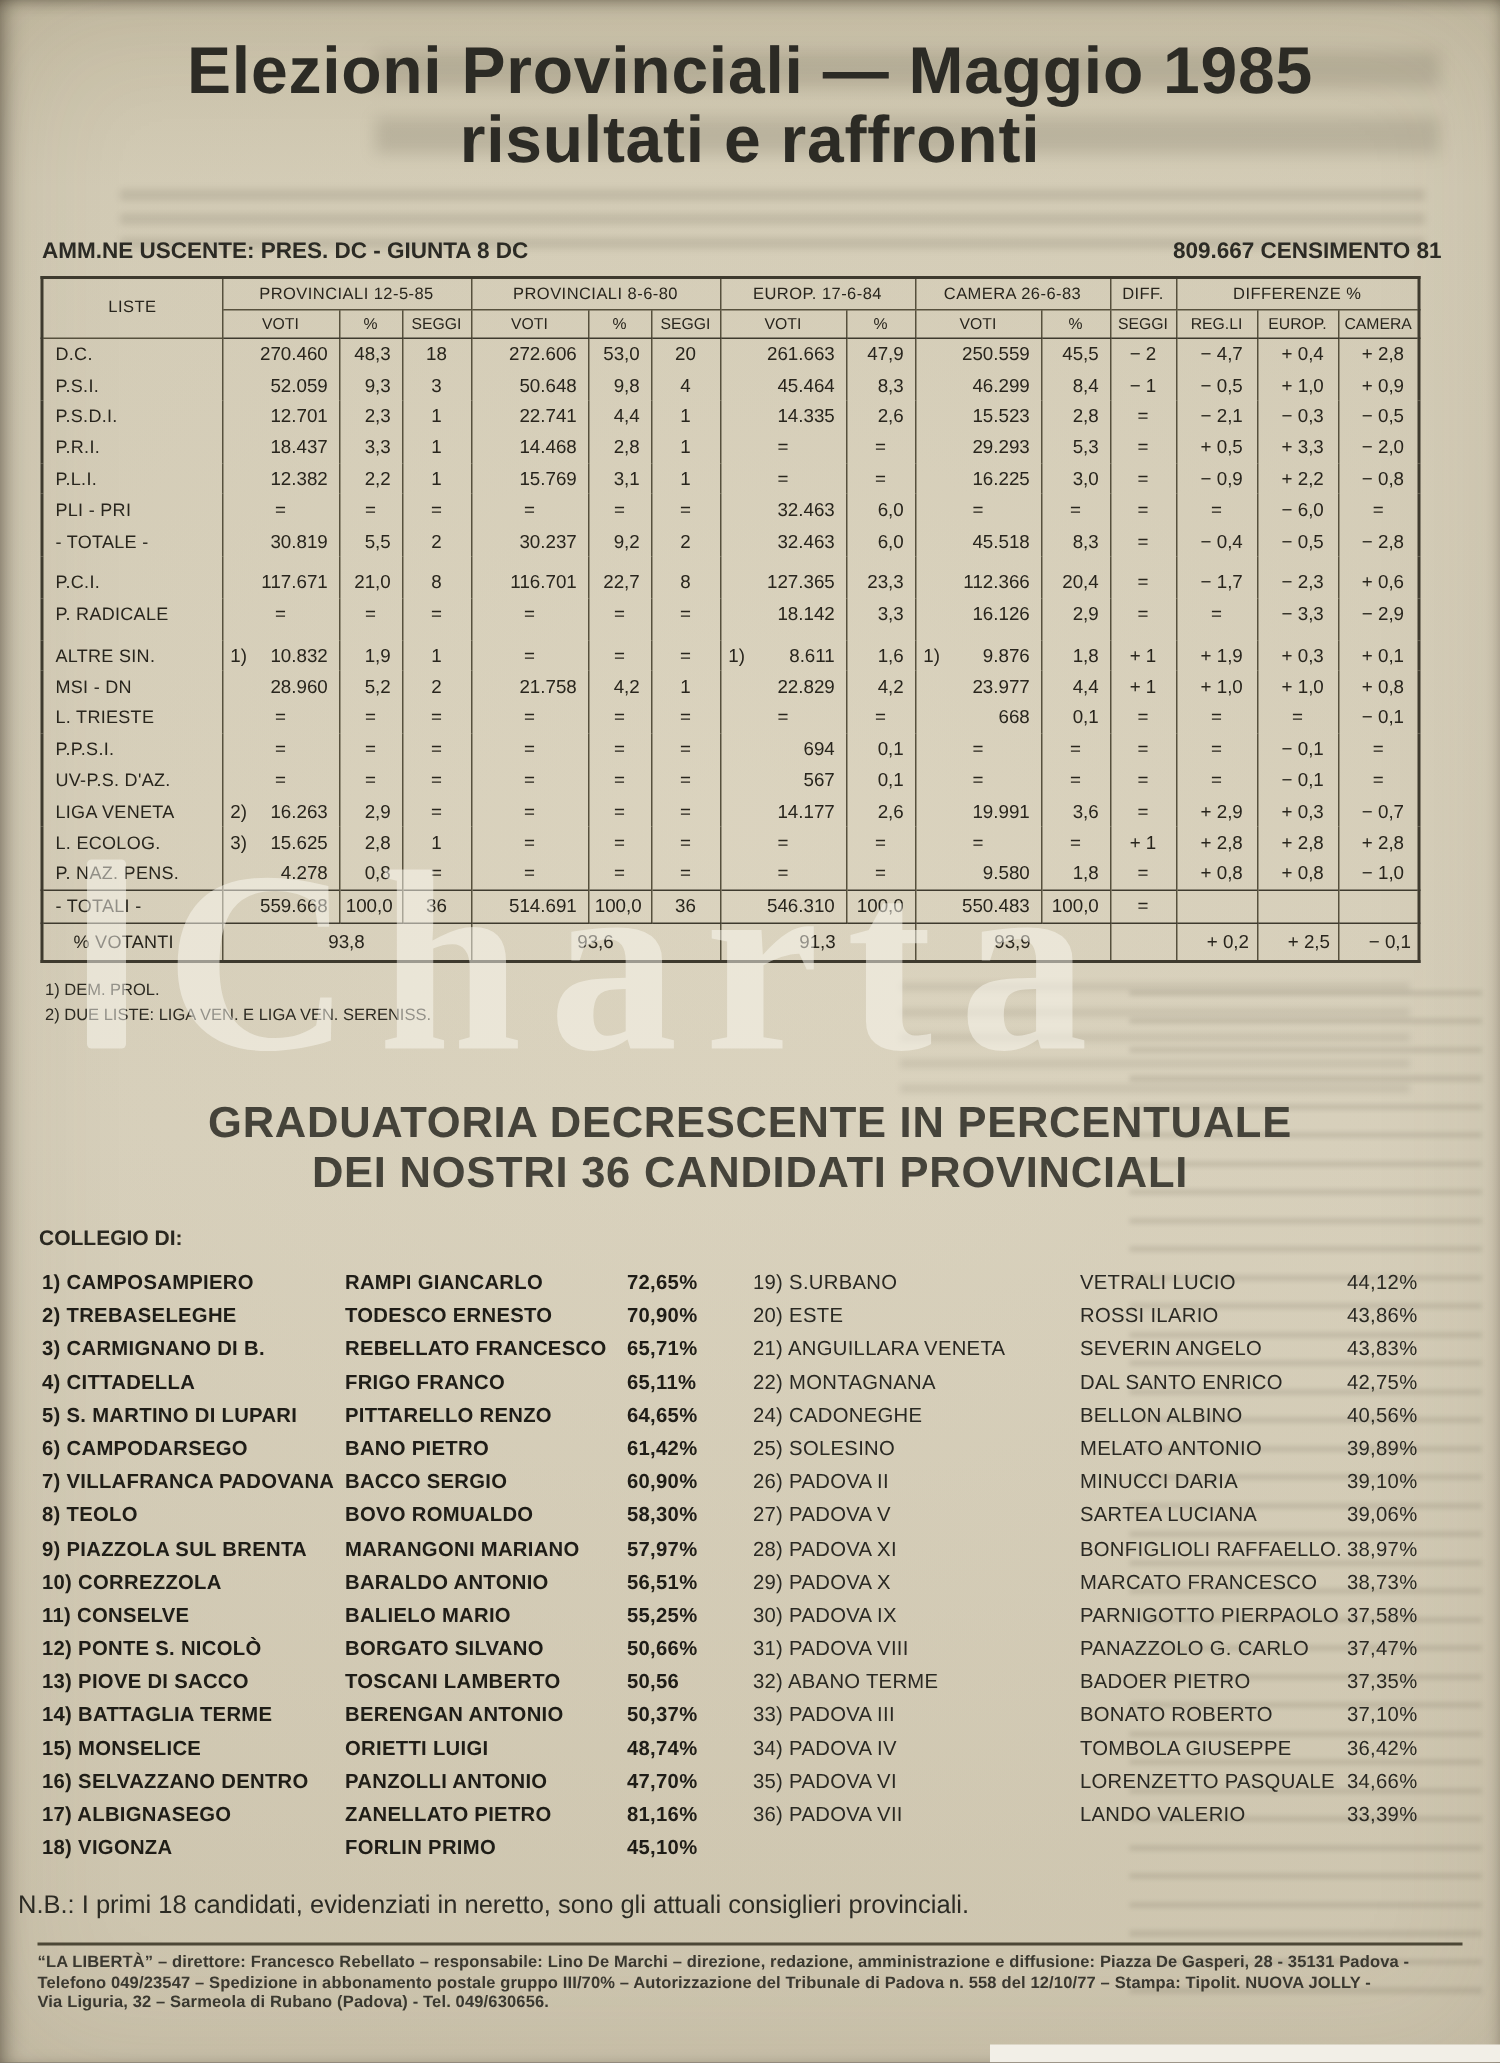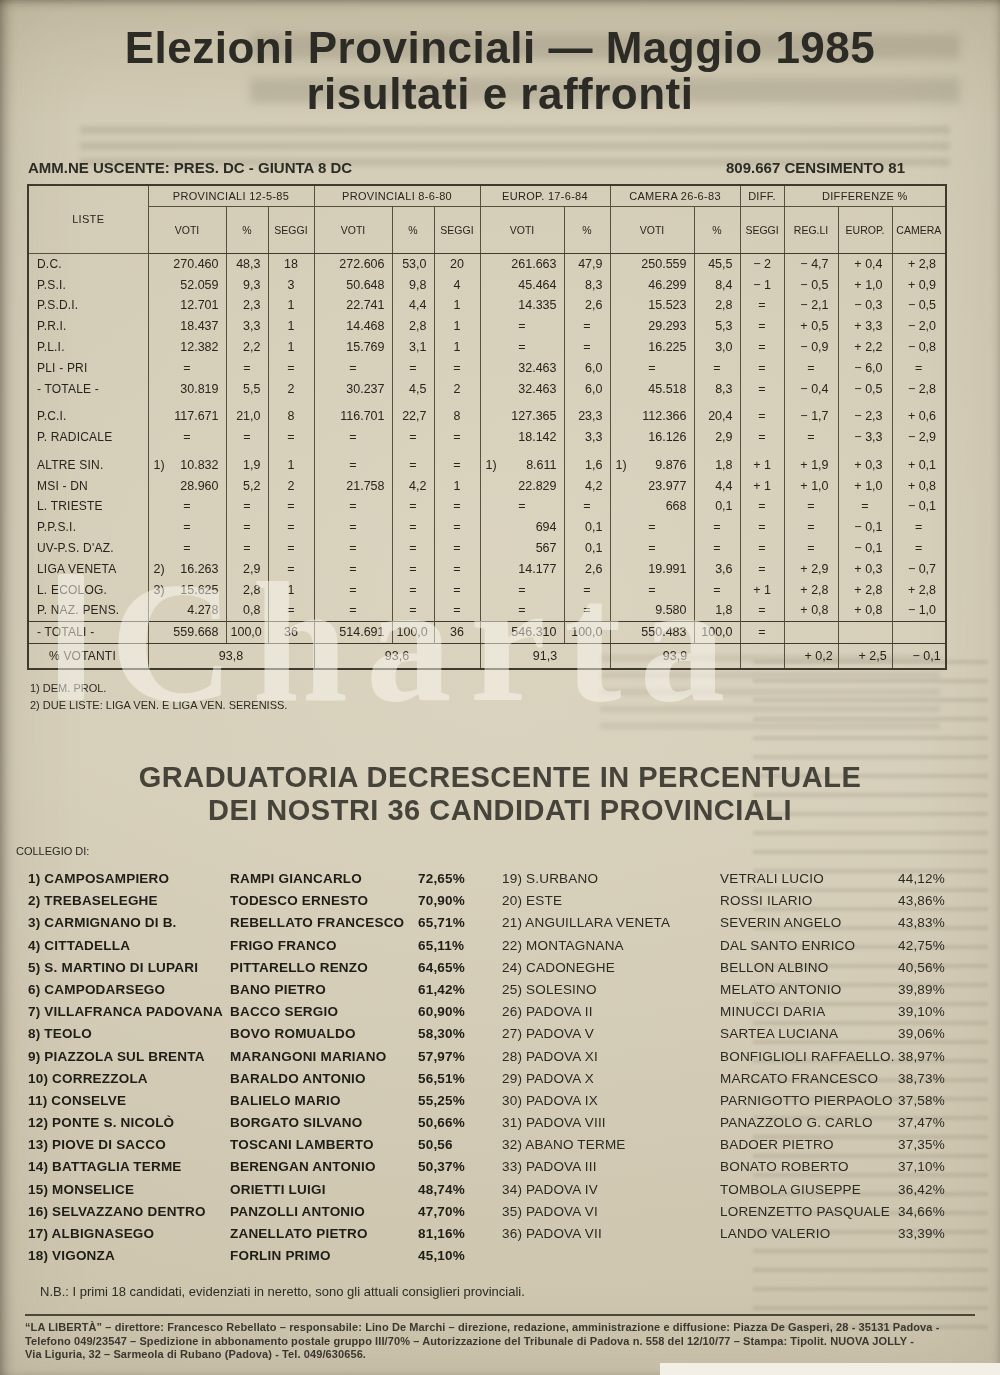--- a/index.html
+++ b/index.html
@@ -26,57 +26,57 @@
     background:repeating-linear-gradient(180deg, rgba(105,98,82,.32) 0 4px, rgba(0,0,0,0) 4px 19px);
     filter:blur(1.5px); opacity:.5; }
   .ghost-mid   { top:655px; left:600px; width:340px; height:85px;
     background:repeating-linear-gradient(180deg, rgba(105,98,82,.32) 0 6px, rgba(0,0,0,0) 6px 17px);
     filter:blur(2px); opacity:.4; }
 
   .content { position:relative; z-index:1; }
 
   .title { text-align:center; font-weight:bold; font-size:44px; line-height:1.04;
            color:#2c2b25; letter-spacing:.5px; padding-top:25px; }
-  .subheader { display:flex; justify-content:space-between; margin:42px 95px 0 28px;
+  .subheader { display:flex; justify-content:space-between; margin:42px 39px 0 28px;
            font-weight:bold; font-size:15px; color:#2c2b25; }
 
   table.results { border-collapse:collapse; table-layout:fixed; width:918px;
            margin:8px 0 0 27px; border:2px solid #3e3a2e; }
   .results th, .results td { border-left:1px solid #56503d; border-right:1px solid #56503d;
            font-weight:normal; overflow:hidden; white-space:nowrap; color:#28251d; }
   .results thead tr:first-child th { border-bottom:1px solid #56503d; padding:4px 2px;
            font-size:11px; letter-spacing:.3px; }
   .results th.liste-h { letter-spacing:4px; font-size:11.5px; }
-  .results thead tr:nth-child(2) th { border-bottom:1.5px solid #3e3a2e; font-size:10.5px; padding:17px 1px; }
+  .results thead tr:nth-child(2) th { border-bottom:1.5px solid #3e3a2e; font-size:10.5px; padding:3px 1px; }
   .results tbody td { font-size:12.5px; padding:3.4px 4px; height:14px; }
   .results td.liste { text-align:left; padding-left:8px; font-size:12px; letter-spacing:.2px; }
   .results .num, .results .pct { text-align:right; padding-right:7px; }
   .results .seg { text-align:center; }
   .results .dif { text-align:right; padding-right:9px; }
   .results .eq  { text-align:center; padding-right:4px; }
   .results .fpfx { float:left; padding-left:1px; }
   .results tr.spacer td { height:7px; padding:0; }
   .results tr.totals td { border-top:1.8px solid #3e3a2e; border-bottom:1.5px solid #3e3a2e; }
   .results tr.votanti td { padding:5px 20px; }
   .results td.merged { text-align:center; }
 
   .footnotes { margin:10px 0 0 30px; font-size:11px; line-height:1.6; color:#2c2a22; }
 
   .grad-heading { margin-top:46px; text-align:center; font-weight:bold; font-size:29px;
            line-height:1.15; color:#45433a; letter-spacing:.5px; }
-  .collegio { margin:18px 0 10px 16px; font-weight:normal; font-size:11px; color:#2a2820; }
+  .collegio { margin:18px 0 10px 26px; font-weight:bold; font-size:14px; color:#2a2820; }
   .cands { display:flex; margin:0 28px; gap:24px; }
   .cand-col { flex:0 0 auto; }
   .cand-col.left  { width:450px; }
   .cand-col.right { width:466px; }
   .cand-row { display:grid; padding:3.6px 0; font-size:13.5px; letter-spacing:.2px; color:#2a2923; }
   .cand-col.left  .cand-row { grid-template-columns:202px 188px 1fr; }
   .cand-col.right .cand-row { grid-template-columns:218px 178px 1fr; }
   .cand-row.bold { font-weight:bold; color:#1f1d17; }
-  .nb { margin:17px 40px 0; font-size:13px; color:#2c2b24; }
+  .nb { margin:17px 12px 0; font-size:17px; color:#2c2b24; }
 
   .footer { margin:15px 25px 0; border-top:2px solid #4c4736; padding-top:5px;
            font-size:11px; font-weight:bold; line-height:1.25; color:#3a3830;
            letter-spacing:.1px; white-space:nowrap; }
 
   .watermark { position:absolute; top:544px; left:58px; z-index:5; pointer-events:none;
            font-family:Liberation Serif, serif; font-weight:bold; font-size:172px;
            letter-spacing:18px; color:rgba(252,250,242,0.5); }
   .watermark::before { content:""; display:inline-block; width:26px; height:126px;
            background:rgba(252,250,242,0.5); margin-right:26px; border-radius:3px; }
@@ -250,21 +250,21 @@
             <td class="dif eq">=</td>
             <td class="dif">− 6,0</td>
             <td class="dif eq">=</td>
           </tr>
           <tr>
             <td class="liste">- TOTALE -</td>
             <td class="num">30.819</td>
             <td class="pct">5,5</td>
             <td class="seg">2</td>
             <td class="num">30.237</td>
-            <td class="pct">4,5</td>
+            <td class="pct">9,2</td>
             <td class="seg">2</td>
             <td class="num">32.463</td>
             <td class="pct">6,0</td>
             <td class="num">45.518</td>
             <td class="pct">8,3</td>
             <td class="seg eq">=</td>
             <td class="dif">− 0,4</td>
             <td class="dif">− 0,5</td>
             <td class="dif">− 2,8</td>
           </tr>

